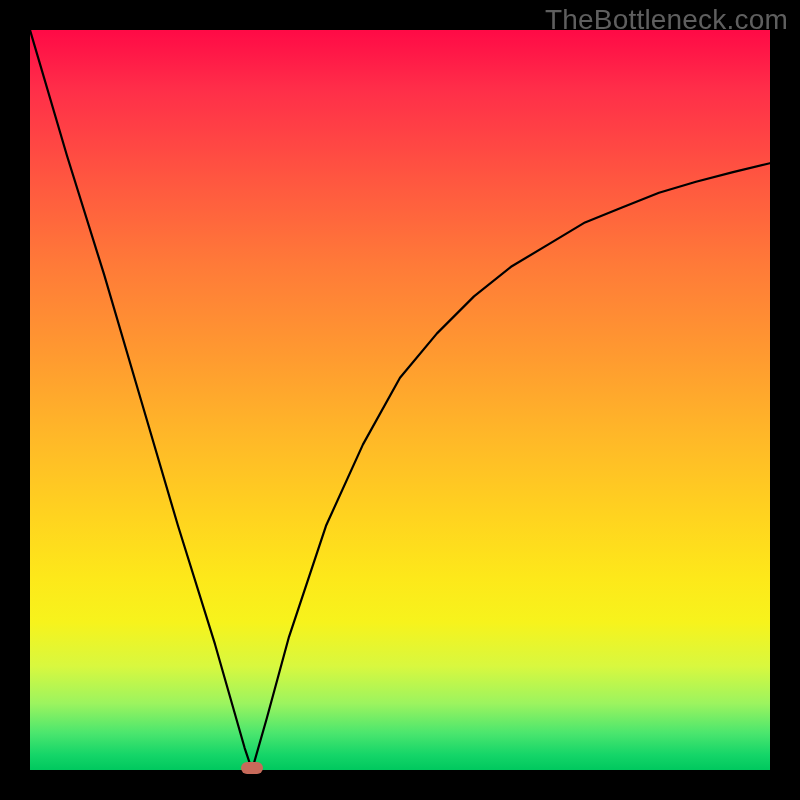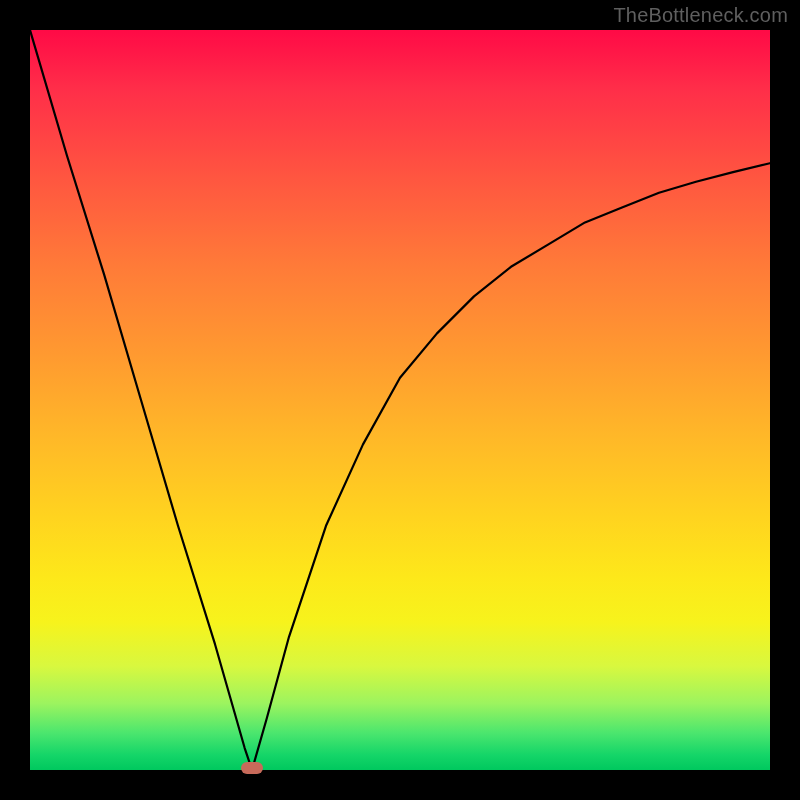--- a/index.html
+++ b/index.html
@@ -40,21 +40,21 @@
       #4be66e 95%,
       #14d568 98%,
       #00c85e 100%
     );
   }
   .watermark {
     position: absolute;
     top: 4px;
     right: 12px;
     color: #5f5f5f;
-    font-size: 20px;
+    font-size: 28px;
     letter-spacing: 0.2px;
     user-select: none;
   }
   svg.curve {
     position: absolute;
     left: 0;
     top: 0;
     width: 740px;
     height: 740px;
     display: block;

